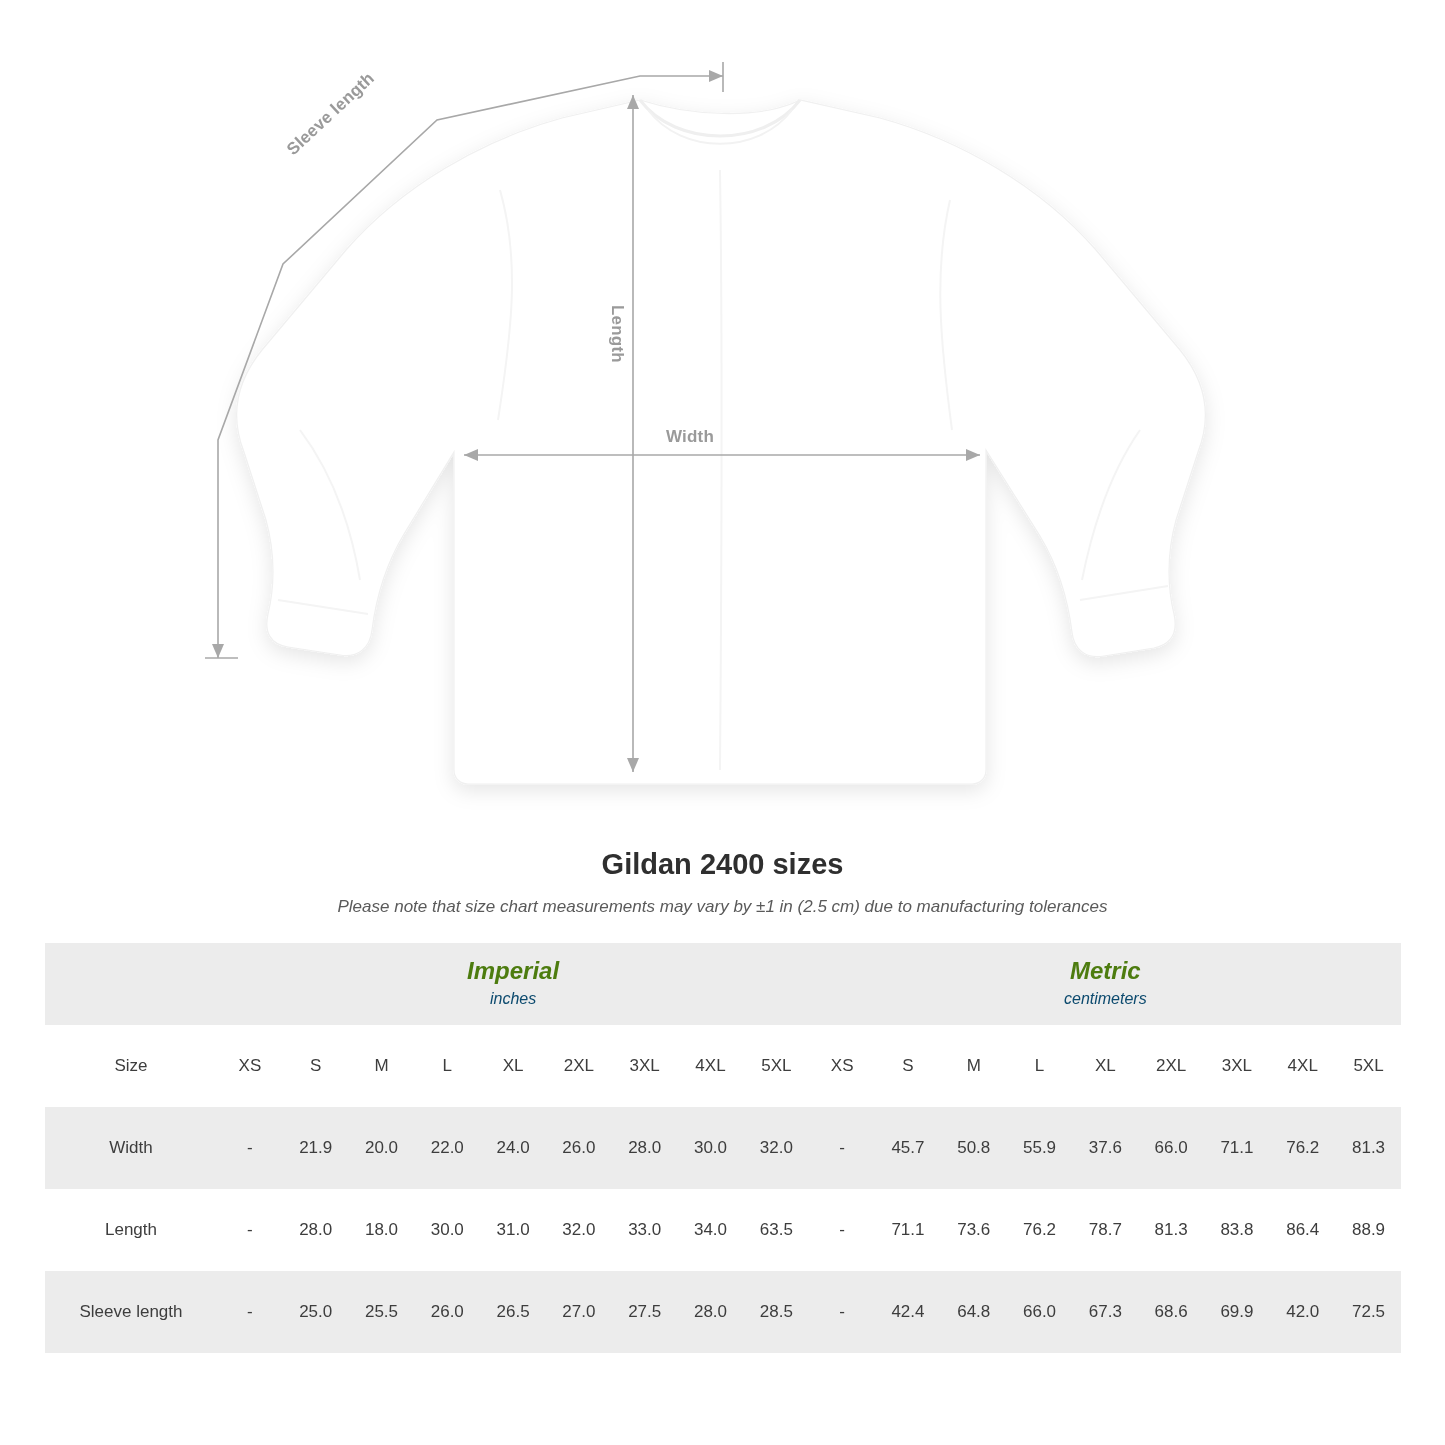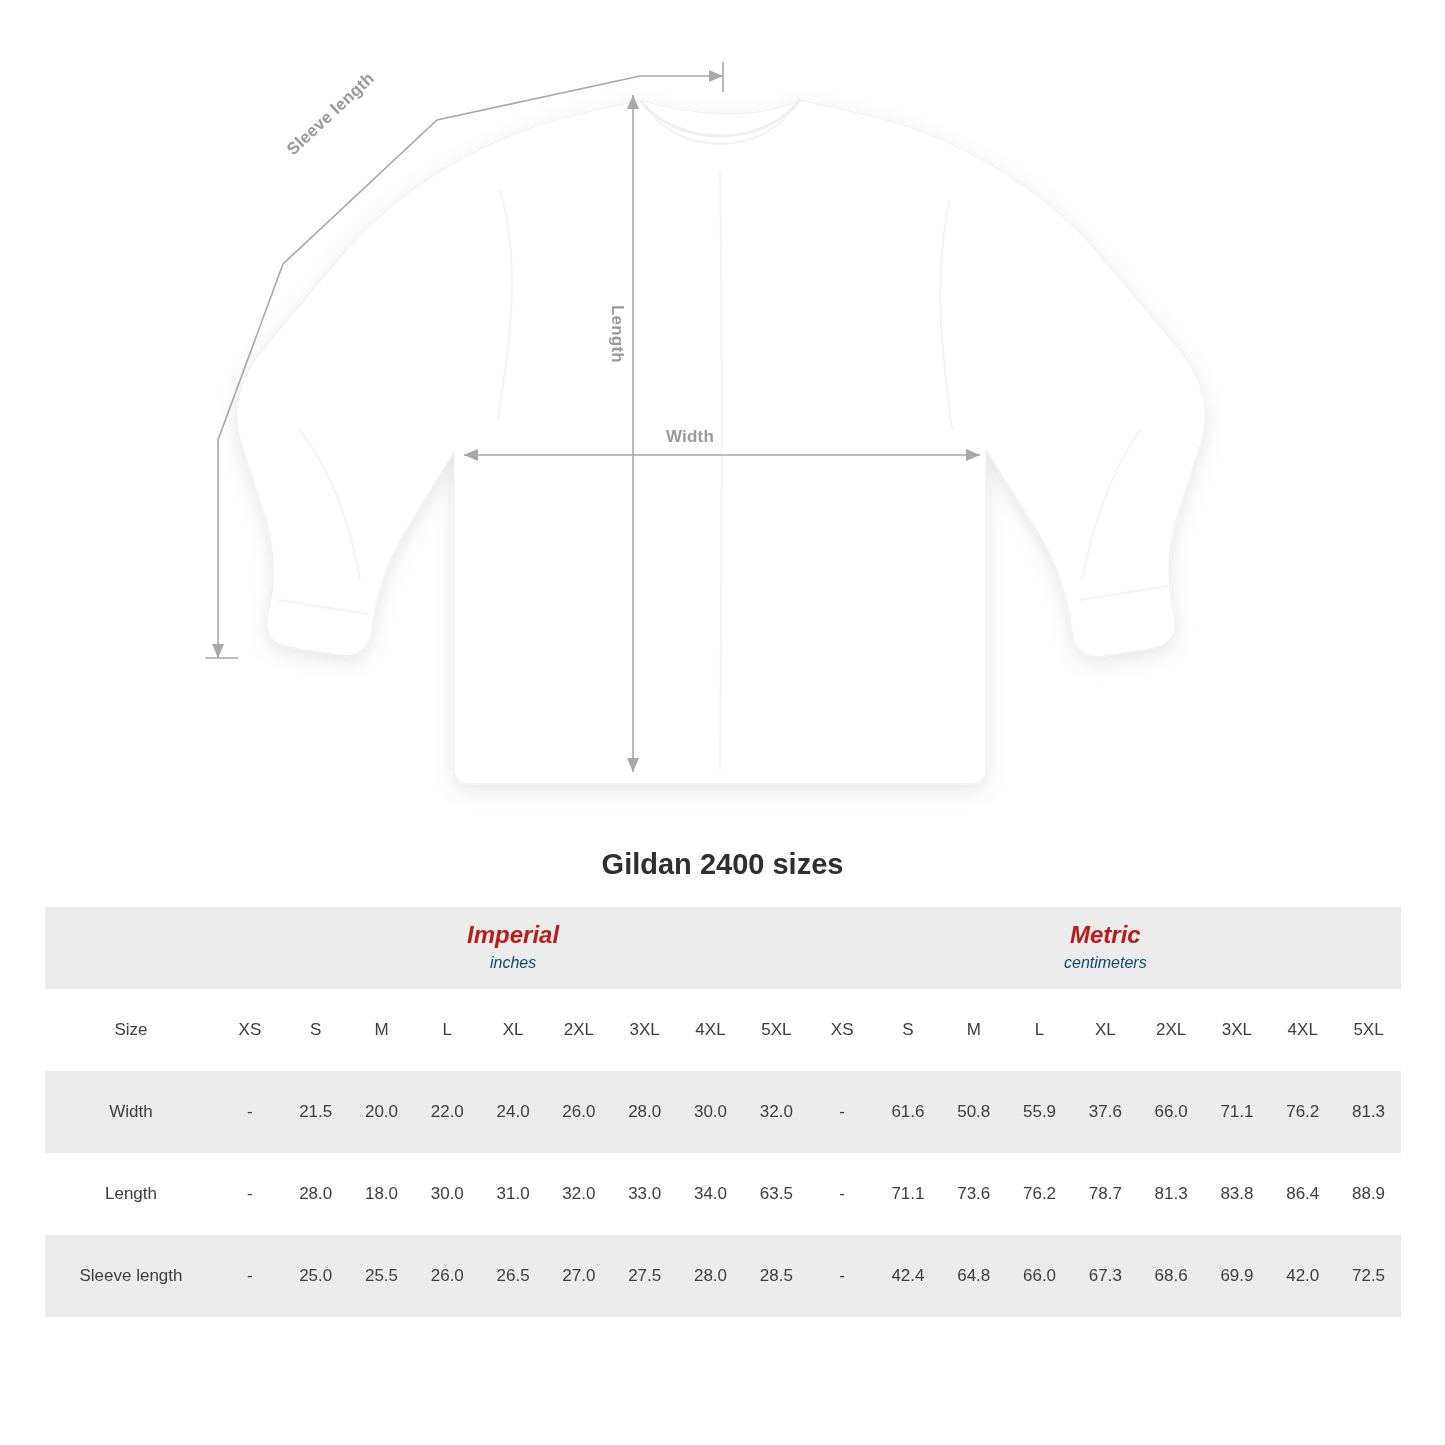--- a/index.html
+++ b/index.html
@@ -94,21 +94,21 @@
     vertical-align: middle;
   }
   .unit-header-row td {
     height: 118px;
     background: #ececec;
   }
   .unit-name {
     font-size: 24px;
     font-style: italic;
     font-weight: bold;
-    color: #b91c1c;
+    color: #4d7c0f;
     line-height: 1.25;
   }
   .unit-sub {
     font-size: 16px;
     font-style: italic;
     color: #0c4a6e;
     line-height: 1.6;
   }
   .row-head {
     font-weight: bold;
@@ -204,20 +204,21 @@
       <line x1="205" y1="658" x2="238" y2="658" stroke="#a8a8a8" stroke-width="1.6"></line>
     </svg>
 
     <div class="dim-label label-width">Width</div>
     <div class="dim-label label-length">Length</div>
     <div class="dim-label label-sleeve">Sleeve length</div>
   </div>
 
   <div class="title-block">
     <div class="chart-title">Gildan 2400 sizes</div>
+    <div class="chart-note">Please note that size chart measurements may vary by ±1 in (2.5 cm) due to manufacturing tolerances</div>
   </div>
 
   <div class="table-wrap">
     <table class="size-table">
       <colgroup>
         <col class="col-label">
         <col class="col-cell">
           <col class="col-cell">
           <col class="col-cell">
           <col class="col-cell">
@@ -267,30 +268,30 @@
           <td>XL</td>
           <td>2XL</td>
           <td>3XL</td>
           <td>4XL</td>
           <td>5XL</td>
         </tr>
 
         <tr class="band-dark">
           <td class="row-head">Width</td>
           <td>-</td>
-          <td>21.5</td>
+          <td>21.9</td>
           <td>20.0</td>
           <td>22.0</td>
           <td>24.0</td>
           <td>26.0</td>
           <td>28.0</td>
           <td>30.0</td>
           <td>32.0</td>
           <td>-</td>
-          <td>61.6</td>
+          <td>45.7</td>
           <td>50.8</td>
           <td>55.9</td>
           <td>37.6</td>
           <td>66.0</td>
           <td>71.1</td>
           <td>76.2</td>
           <td>81.3</td>
         </tr>
 
         <tr class="band-light">

